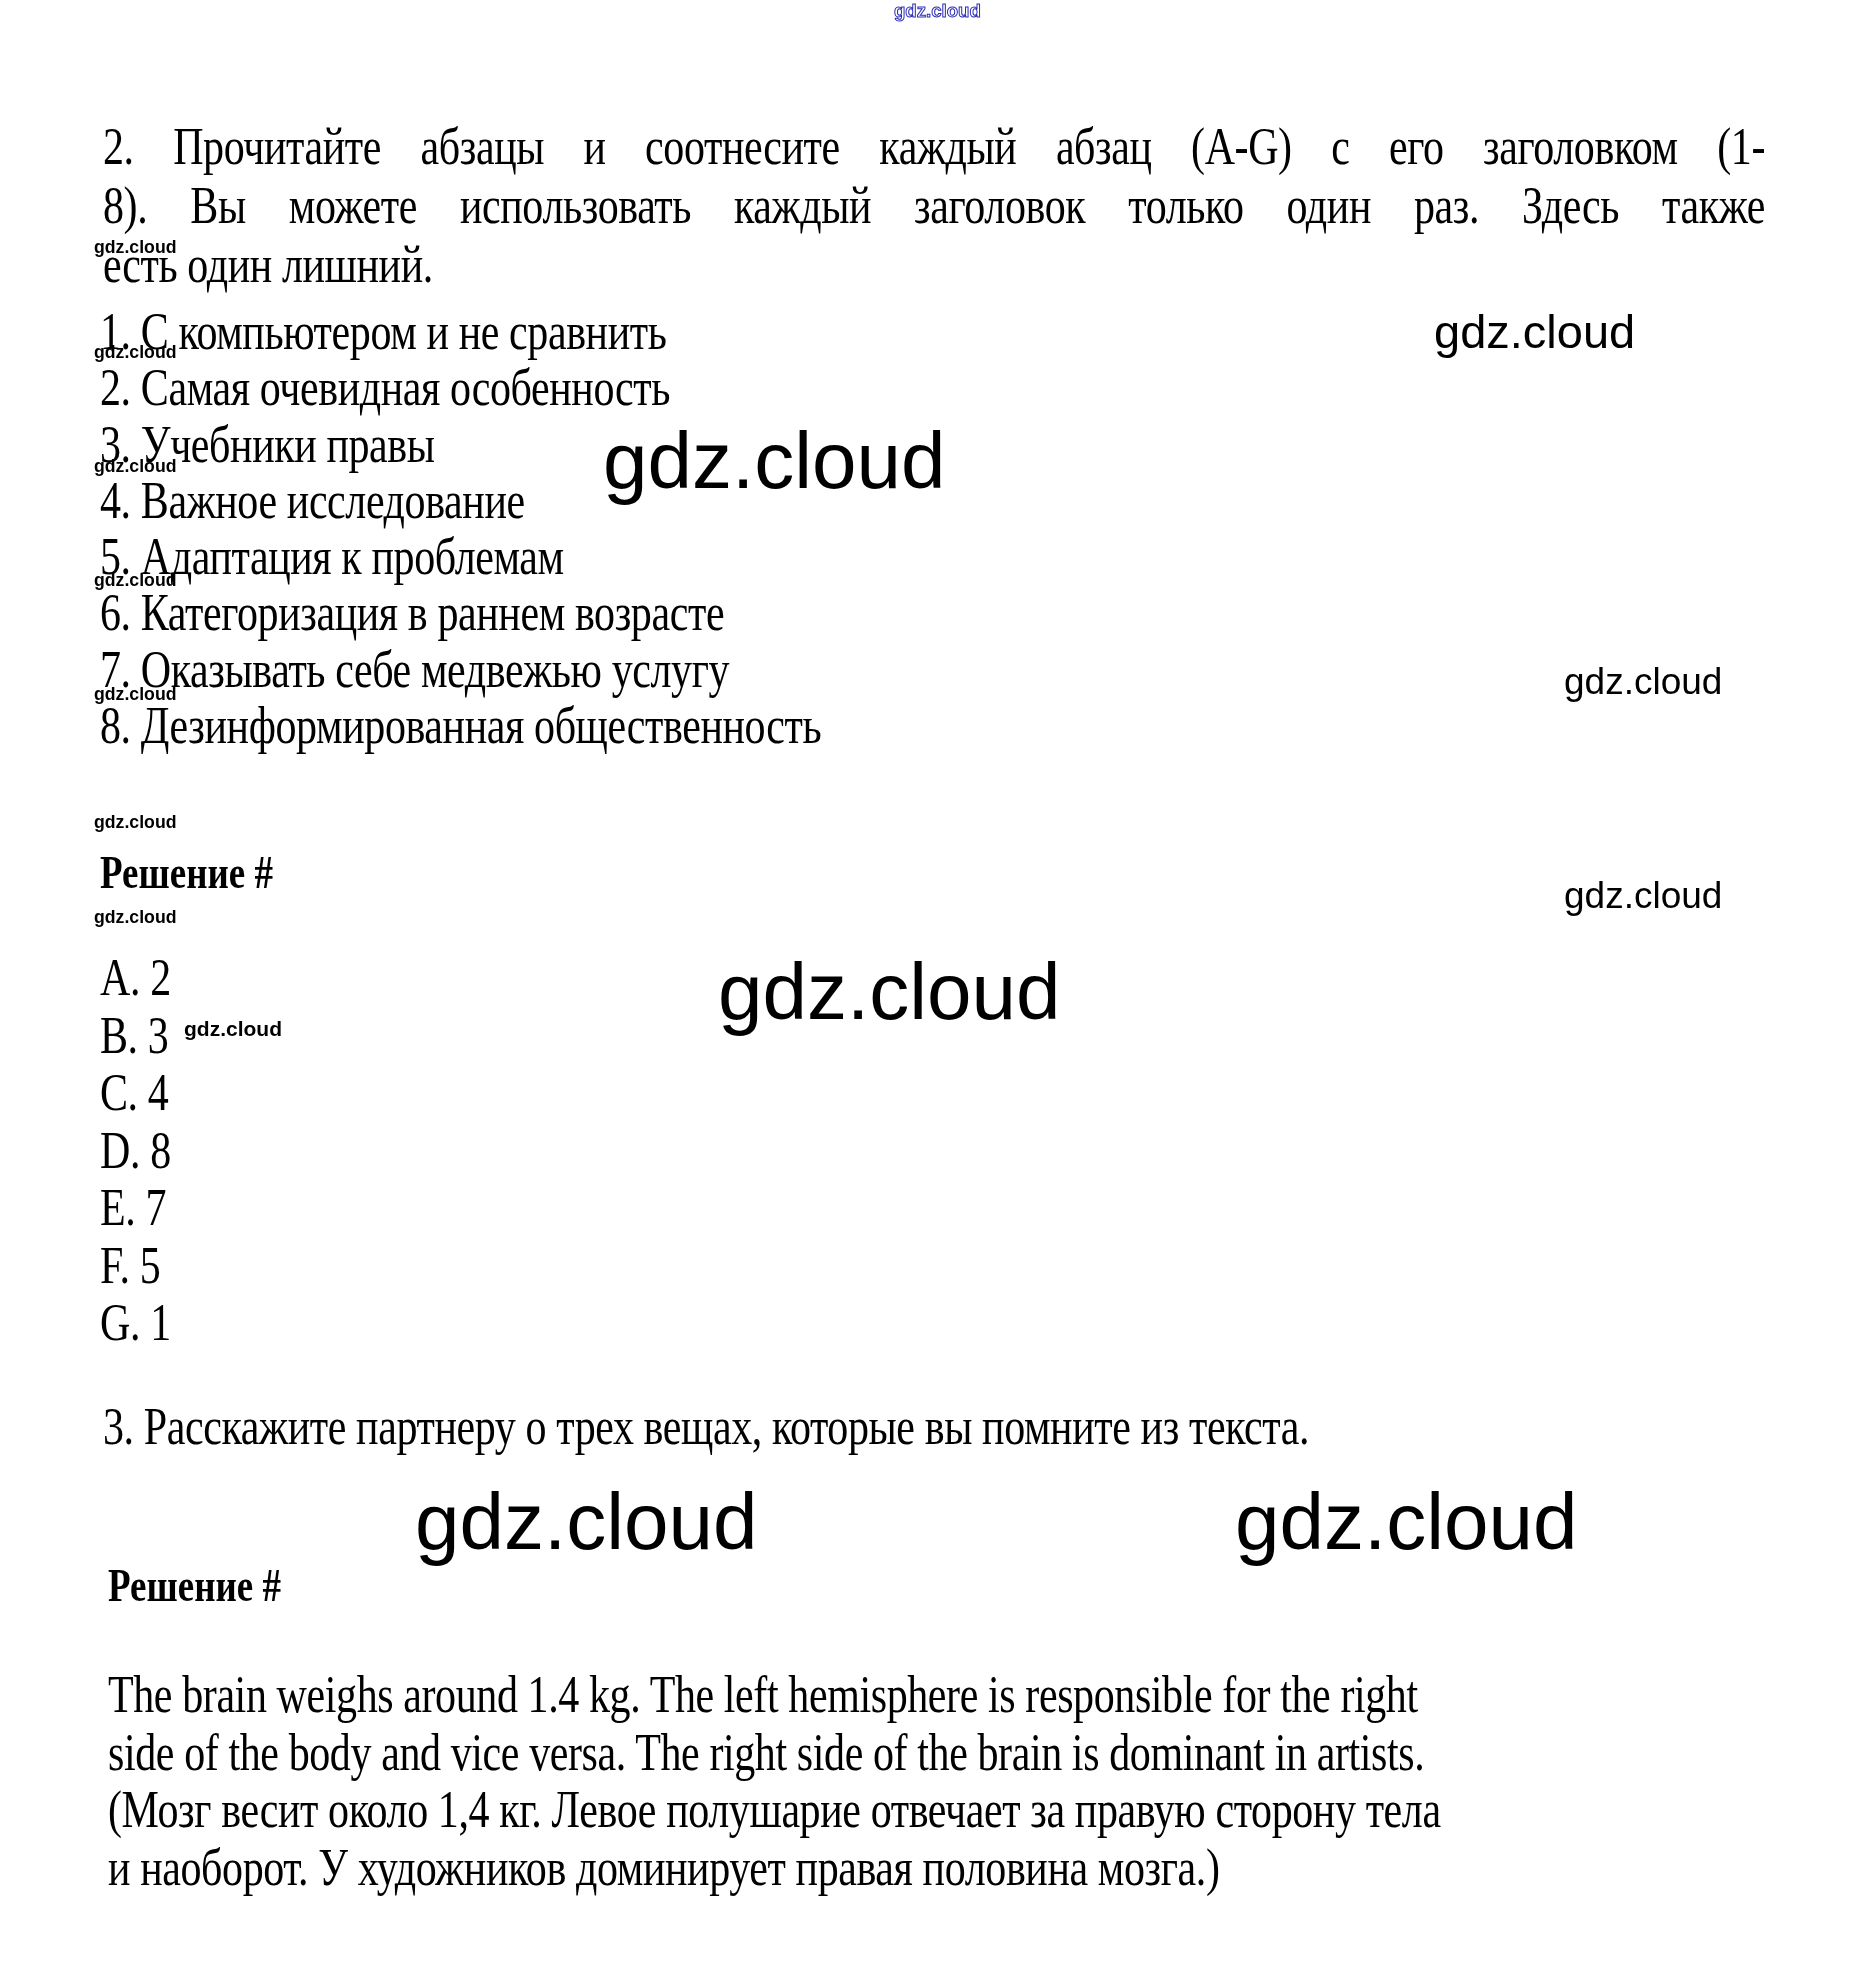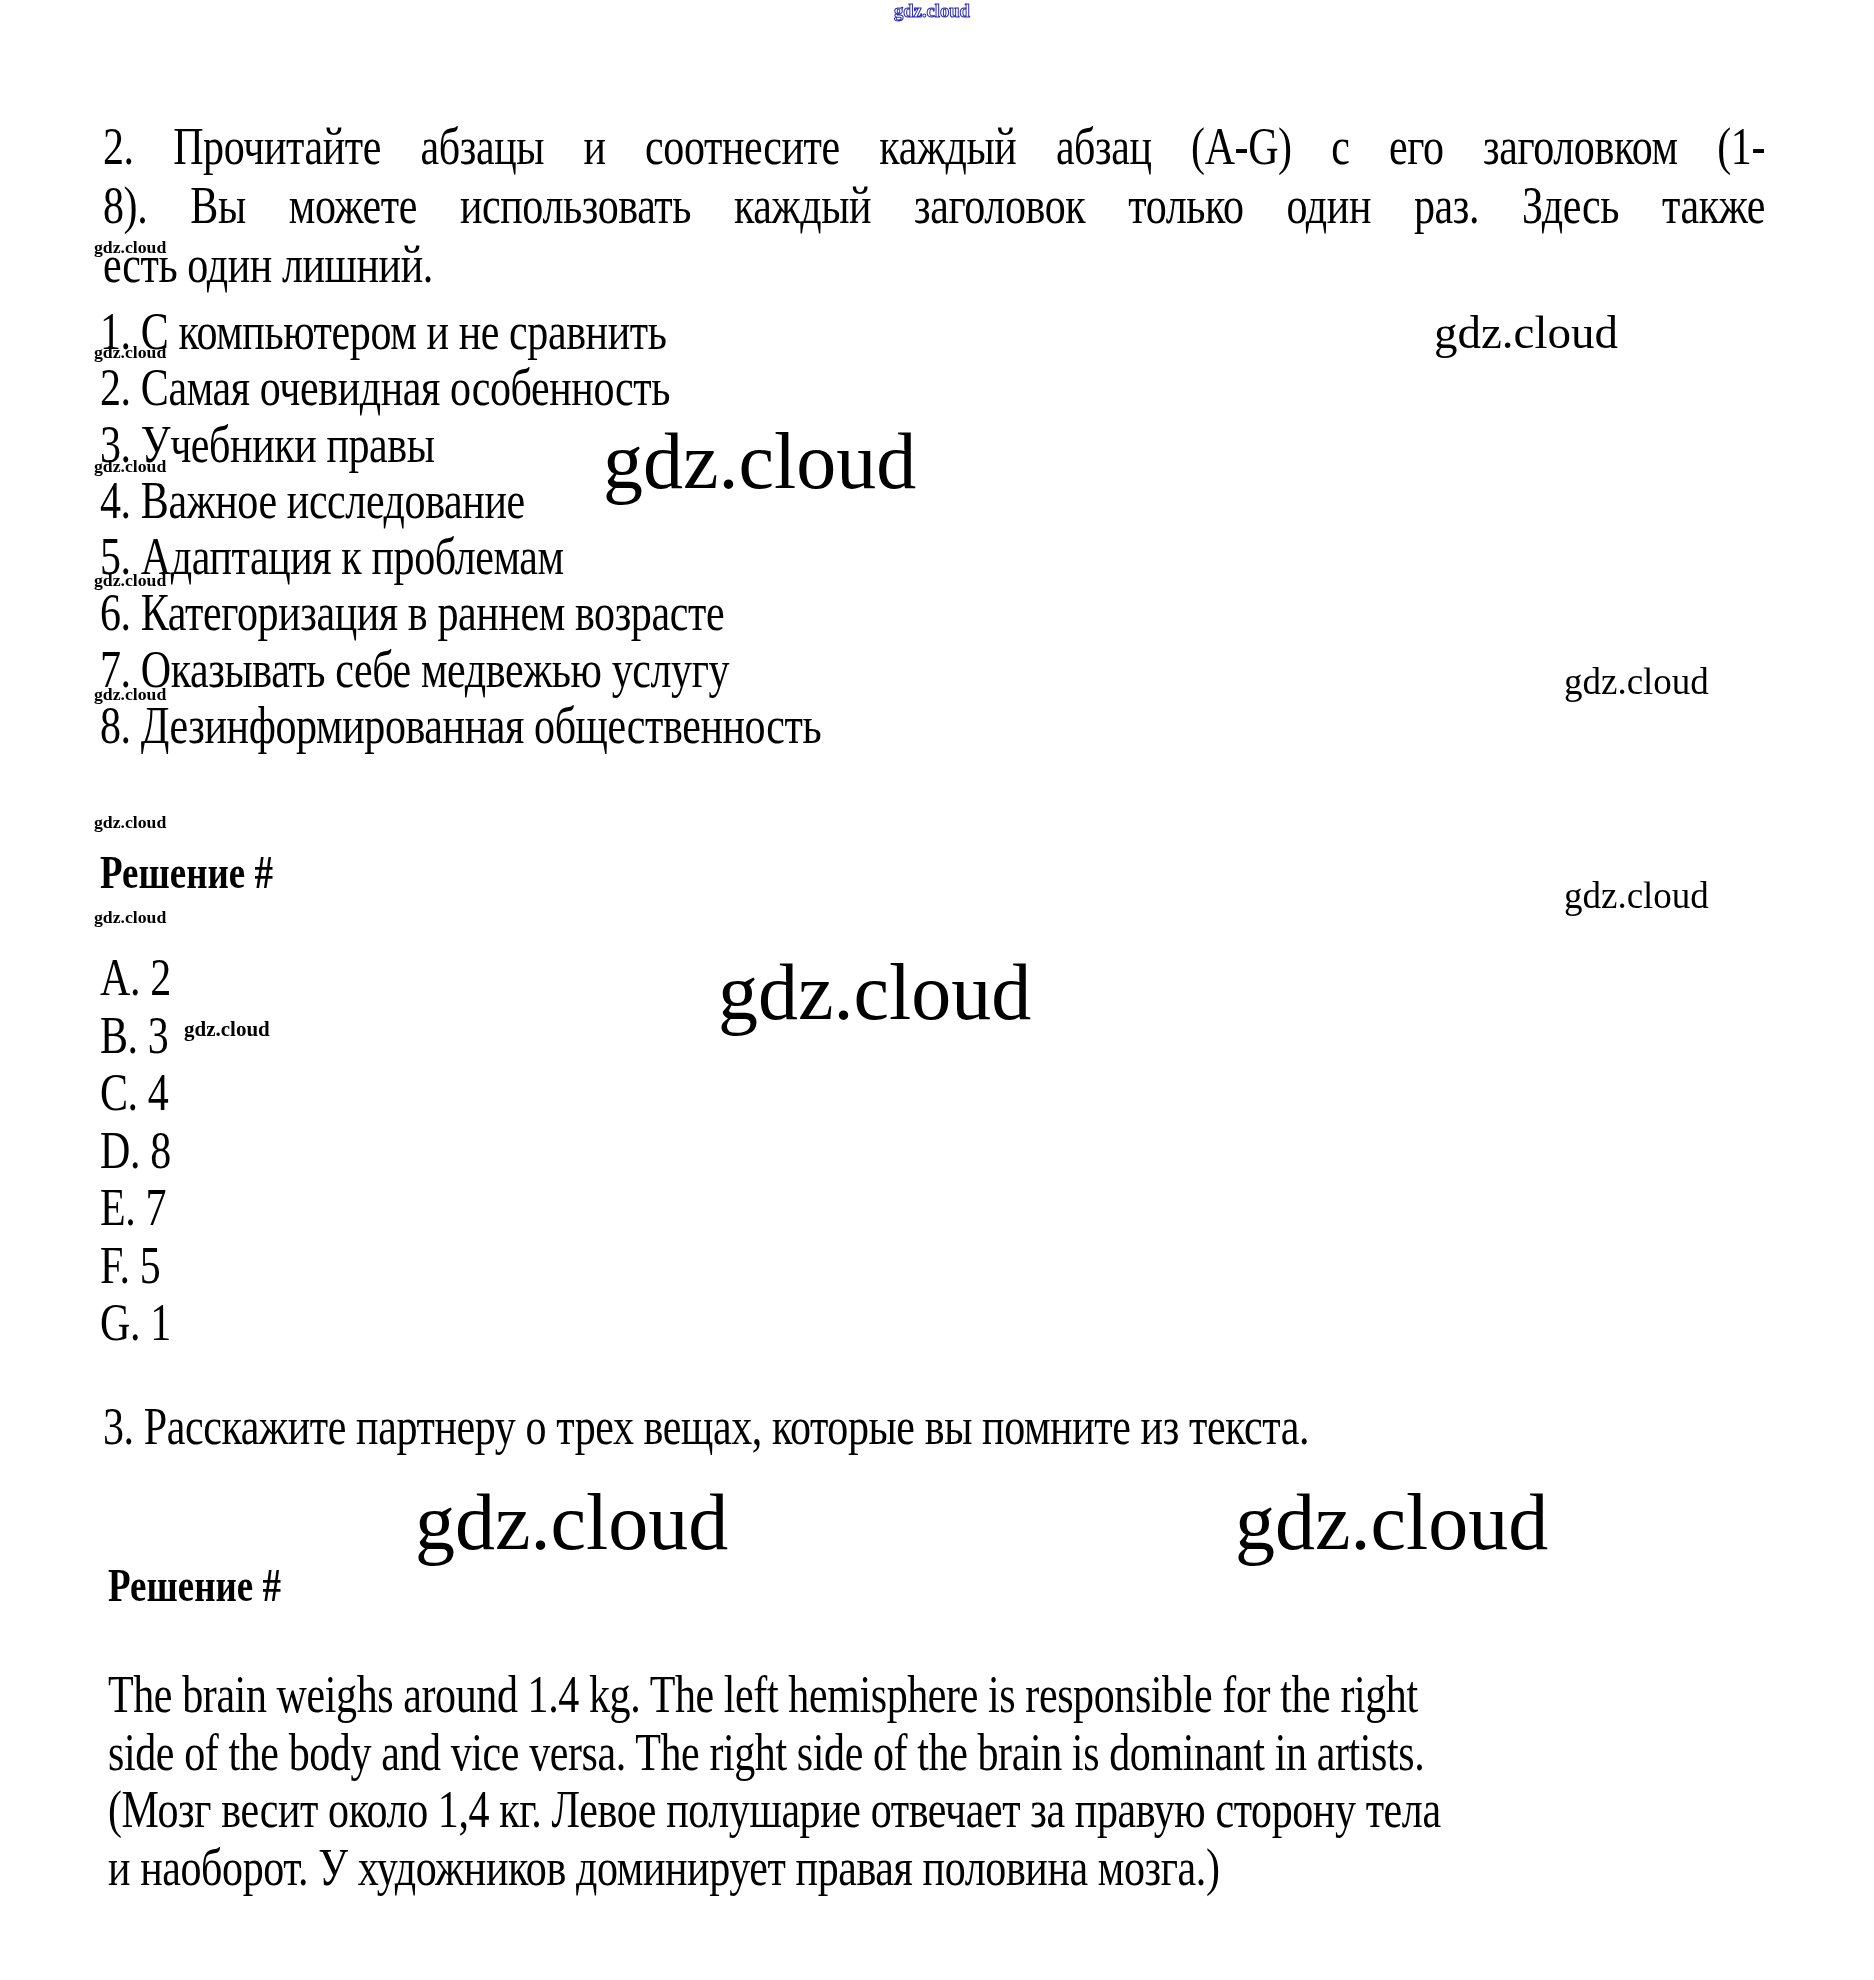--- a/index.html
+++ b/index.html
@@ -36,21 +36,21 @@
     font-weight: bold;
     font-family: "Liberation Serif", "DejaVu Serif", serif;
     transform: scaleY(1.25);
     transform-origin: 0 0;
   }
   .solution1 { left: 100px; top: 845px; }
   .solution2 { left: 108px; top: 1558px; }
   
   .wm {
     position: absolute;
-    font-family: Liberation Serif, serif;
+    font-family: Liberation Sans, sans-serif;
     color: #000000;
     white-space: nowrap;
     line-height: 1.15;
   }
   .wm-top {
     left: 894px; top: 0px;
     font-size: 18.6px; font-weight: bold;
     color: transparent;
     -webkit-text-stroke: 1px #2b2bb4;
   }

